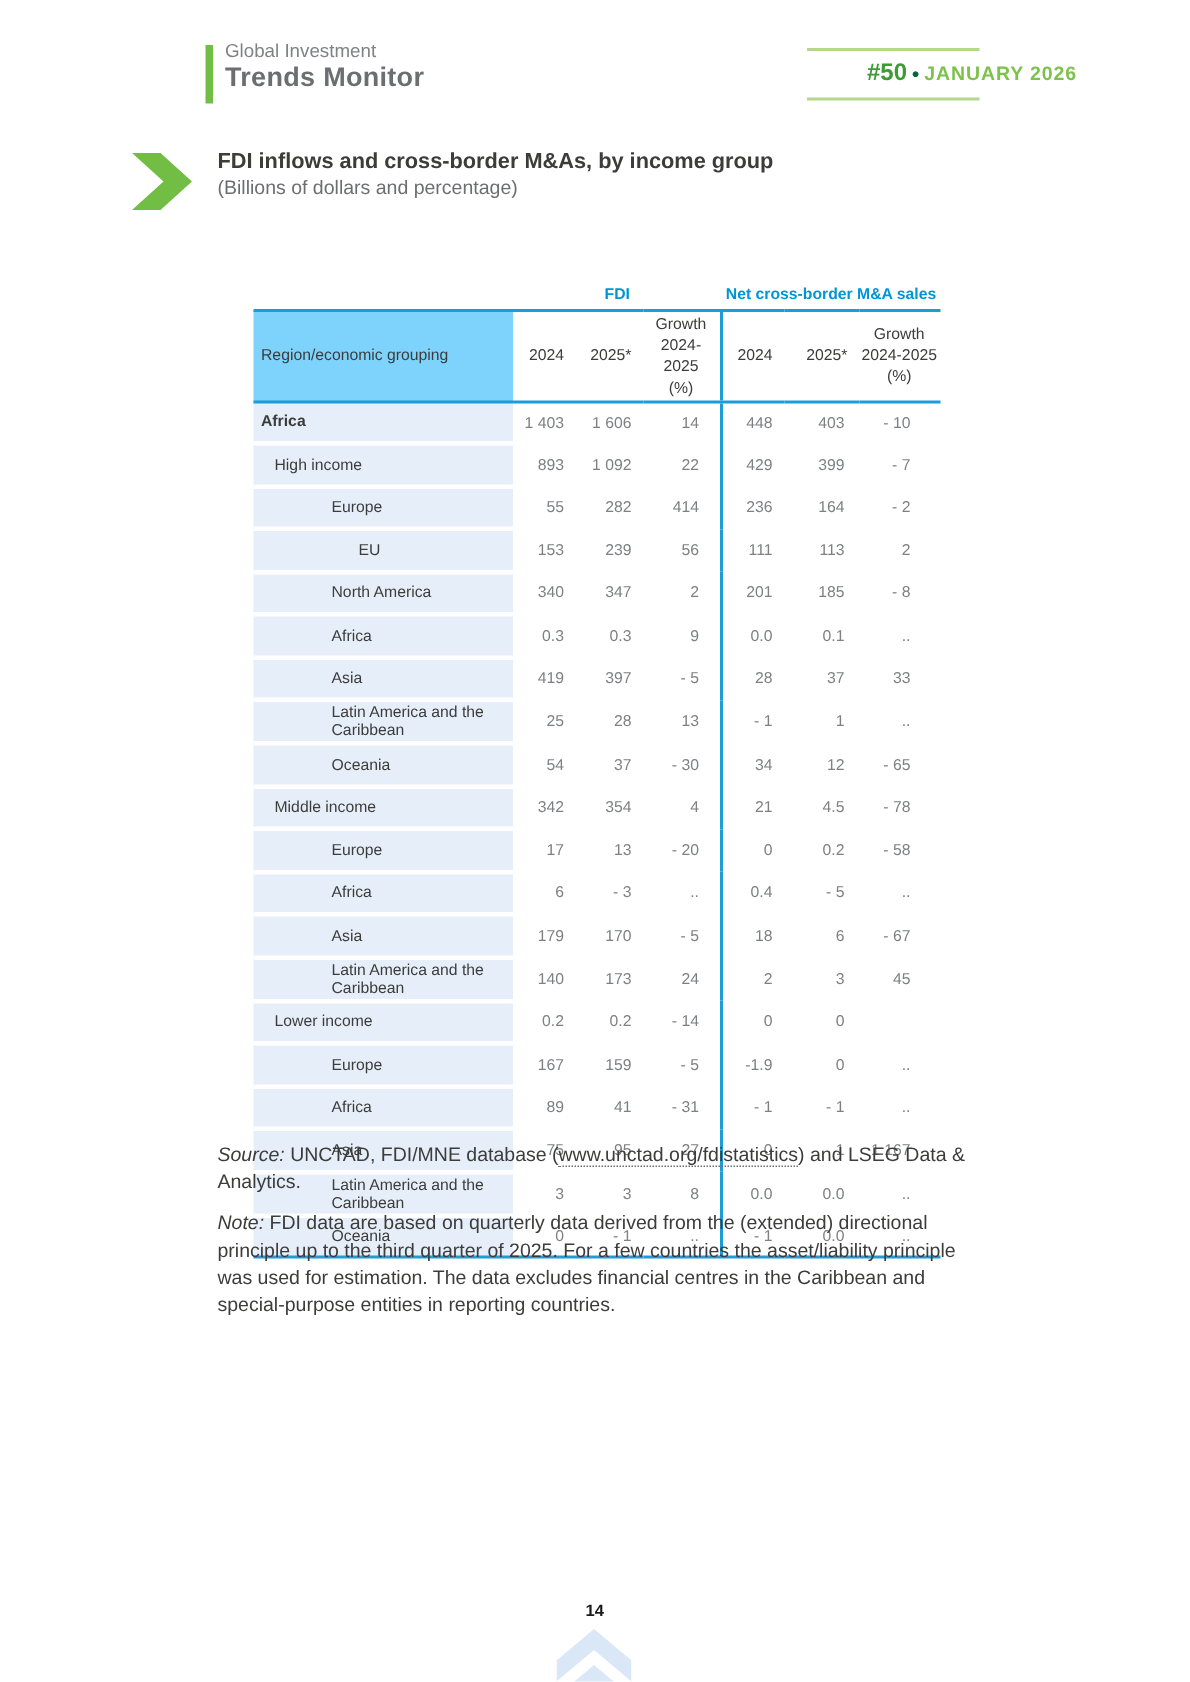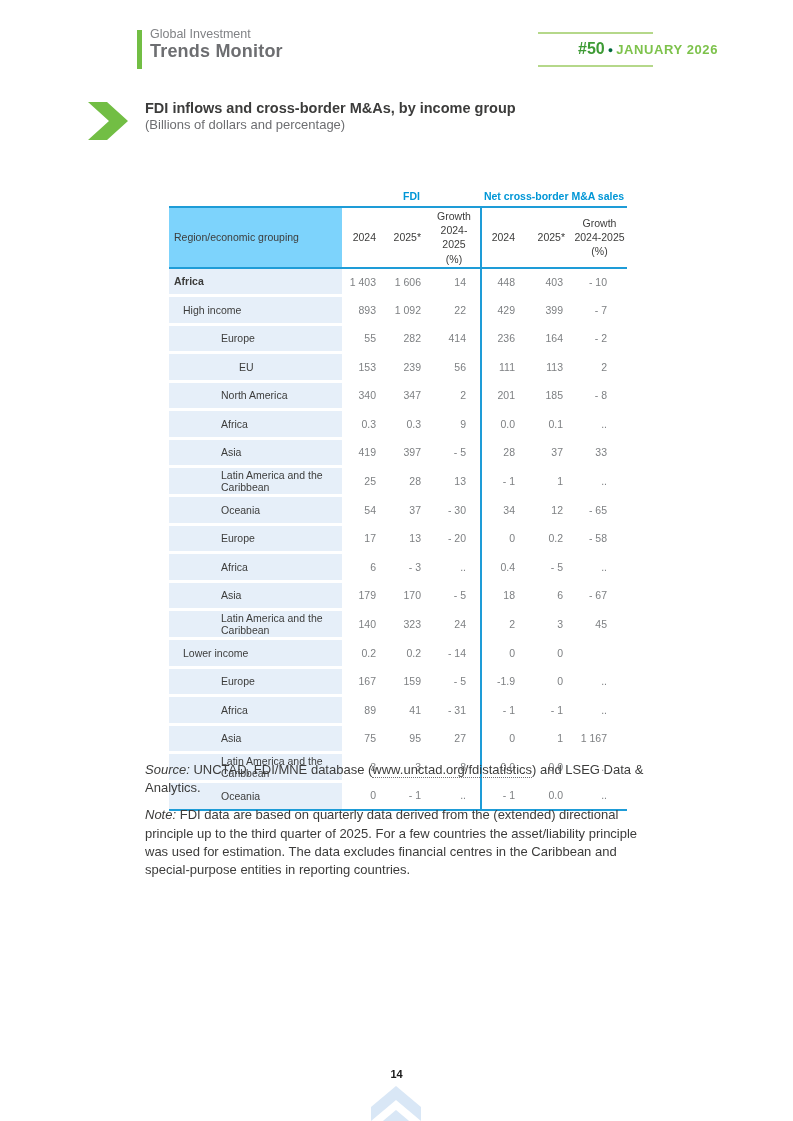--- a/index.html
+++ b/index.html
@@ -195,20 +195,29 @@
         <tr>
           <td class="label ind2">Oceania</td>
           <td class="num col0">54</td>
           <td class="num col1">37</td>
           <td class="num col2">- 30</td>
           <td class="num col3 sep">34</td>
           <td class="num col4">12</td>
           <td class="num col5">- 65</td>
         </tr>
         <tr>
+          <td class="label ind1">Middle income</td>
+          <td class="num col0">342</td>
+          <td class="num col1">354</td>
+          <td class="num col2">4</td>
+          <td class="num col3 sep">21</td>
+          <td class="num col4">4.5</td>
+          <td class="num col5">- 78</td>
+        </tr>
+        <tr>
           <td class="label ind2">Europe</td>
           <td class="num col0">17</td>
           <td class="num col1">13</td>
           <td class="num col2">- 20</td>
           <td class="num col3 sep">0</td>
           <td class="num col4">0.2</td>
           <td class="num col5">- 58</td>
         </tr>
         <tr>
           <td class="label ind2">Africa</td>
@@ -224,21 +233,21 @@
           <td class="num col0">179</td>
           <td class="num col1">170</td>
           <td class="num col2">- 5</td>
           <td class="num col3 sep">18</td>
           <td class="num col4">6</td>
           <td class="num col5">- 67</td>
         </tr>
         <tr>
           <td class="label ind2">Latin America and the Caribbean</td>
           <td class="num col0">140</td>
-          <td class="num col1">323</td>
+          <td class="num col1">173</td>
           <td class="num col2">24</td>
           <td class="num col3 sep">2</td>
           <td class="num col4">3</td>
           <td class="num col5">45</td>
         </tr>
         <tr>
           <td class="label ind1">Lower income</td>
           <td class="num col0">0.2</td>
           <td class="num col1">0.2</td>
           <td class="num col2">- 14</td>

